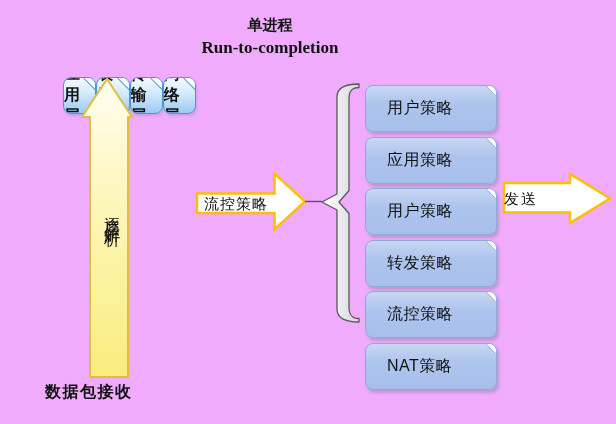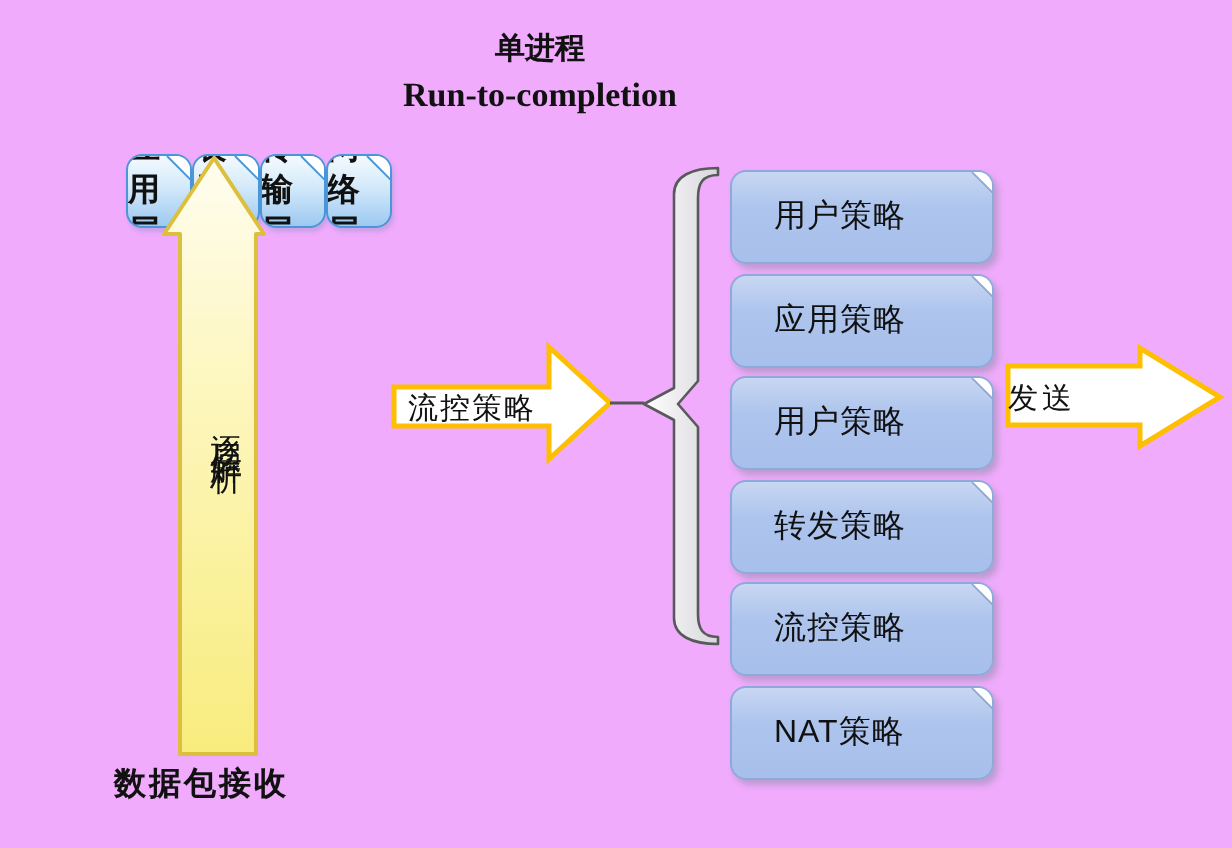--- a/index.html
+++ b/index.html
@@ -39,21 +39,21 @@
     background:#fff;border-bottom:1px solid #8fa9da;transform:rotate(45deg);
   }
   
   .shape-layer{position:absolute;left:0;top:0;width:616px;height:424px;z-index:2;pointer-events:none;}
   
   .up-arrow-label{
     position:absolute;left:96px;top:204px;width:26px;z-index:3;
     writing-mode:vertical-rl;text-orientation:upright;
     font-size:16px;letter-spacing:5px;text-align:center;
   }
-  .packet-caption{position:absolute;left:57px;top:382px;z-index:3;font-size:16px;font-weight:bold;letter-spacing:1.5px;}
+  .packet-caption{position:absolute;left:45px;top:382px;z-index:3;font-size:16px;font-weight:bold;letter-spacing:1.5px;}
   .policy-arrow-label{position:absolute;left:199px;top:195px;width:74px;z-index:3;text-align:center;font-size:15px;letter-spacing:1px;}
   .send-label{position:absolute;left:504px;top:190px;width:52px;z-index:3;font-size:15px;letter-spacing:2px;}
 </style>
 </head>
 <body>
 
 <div id="canvas">
 
   <div class="title-block">
     <div class="title-cn">单进程</div>

